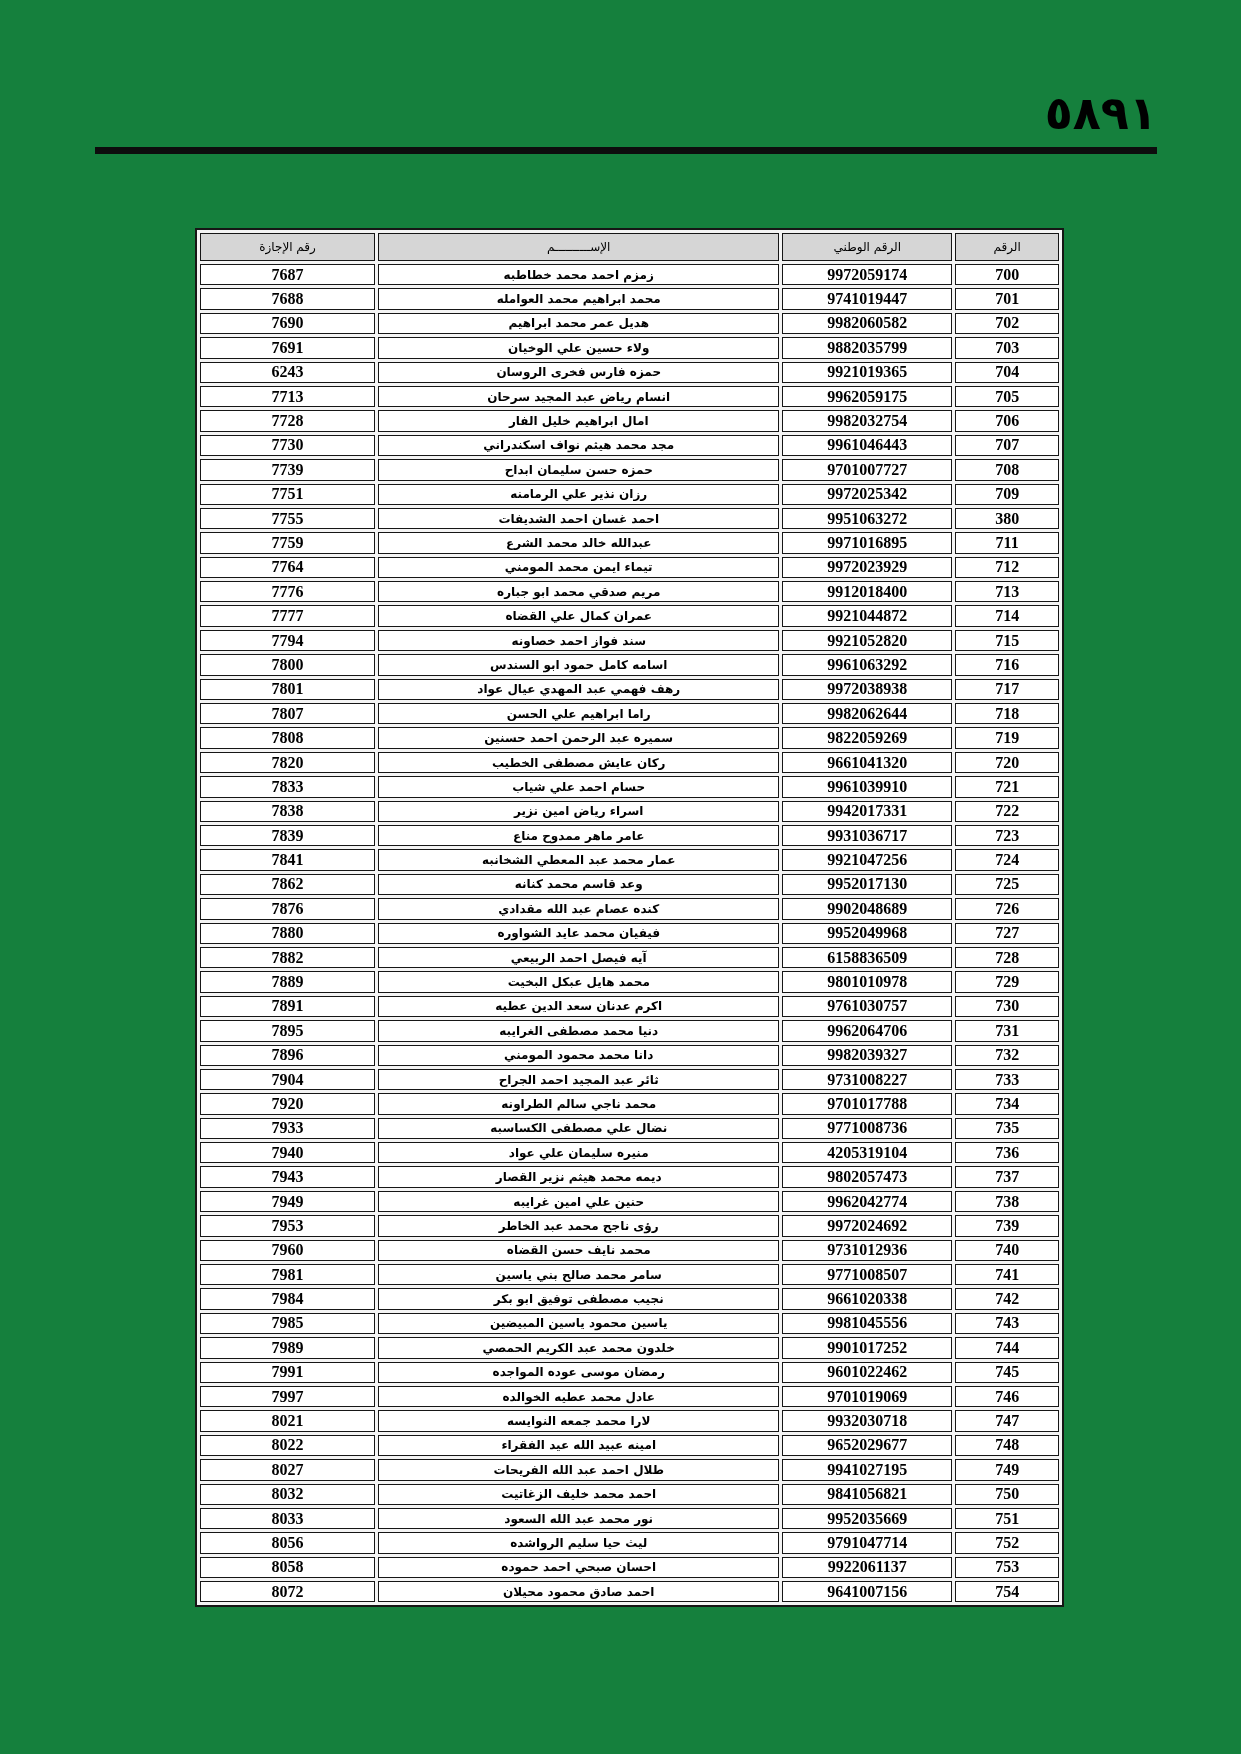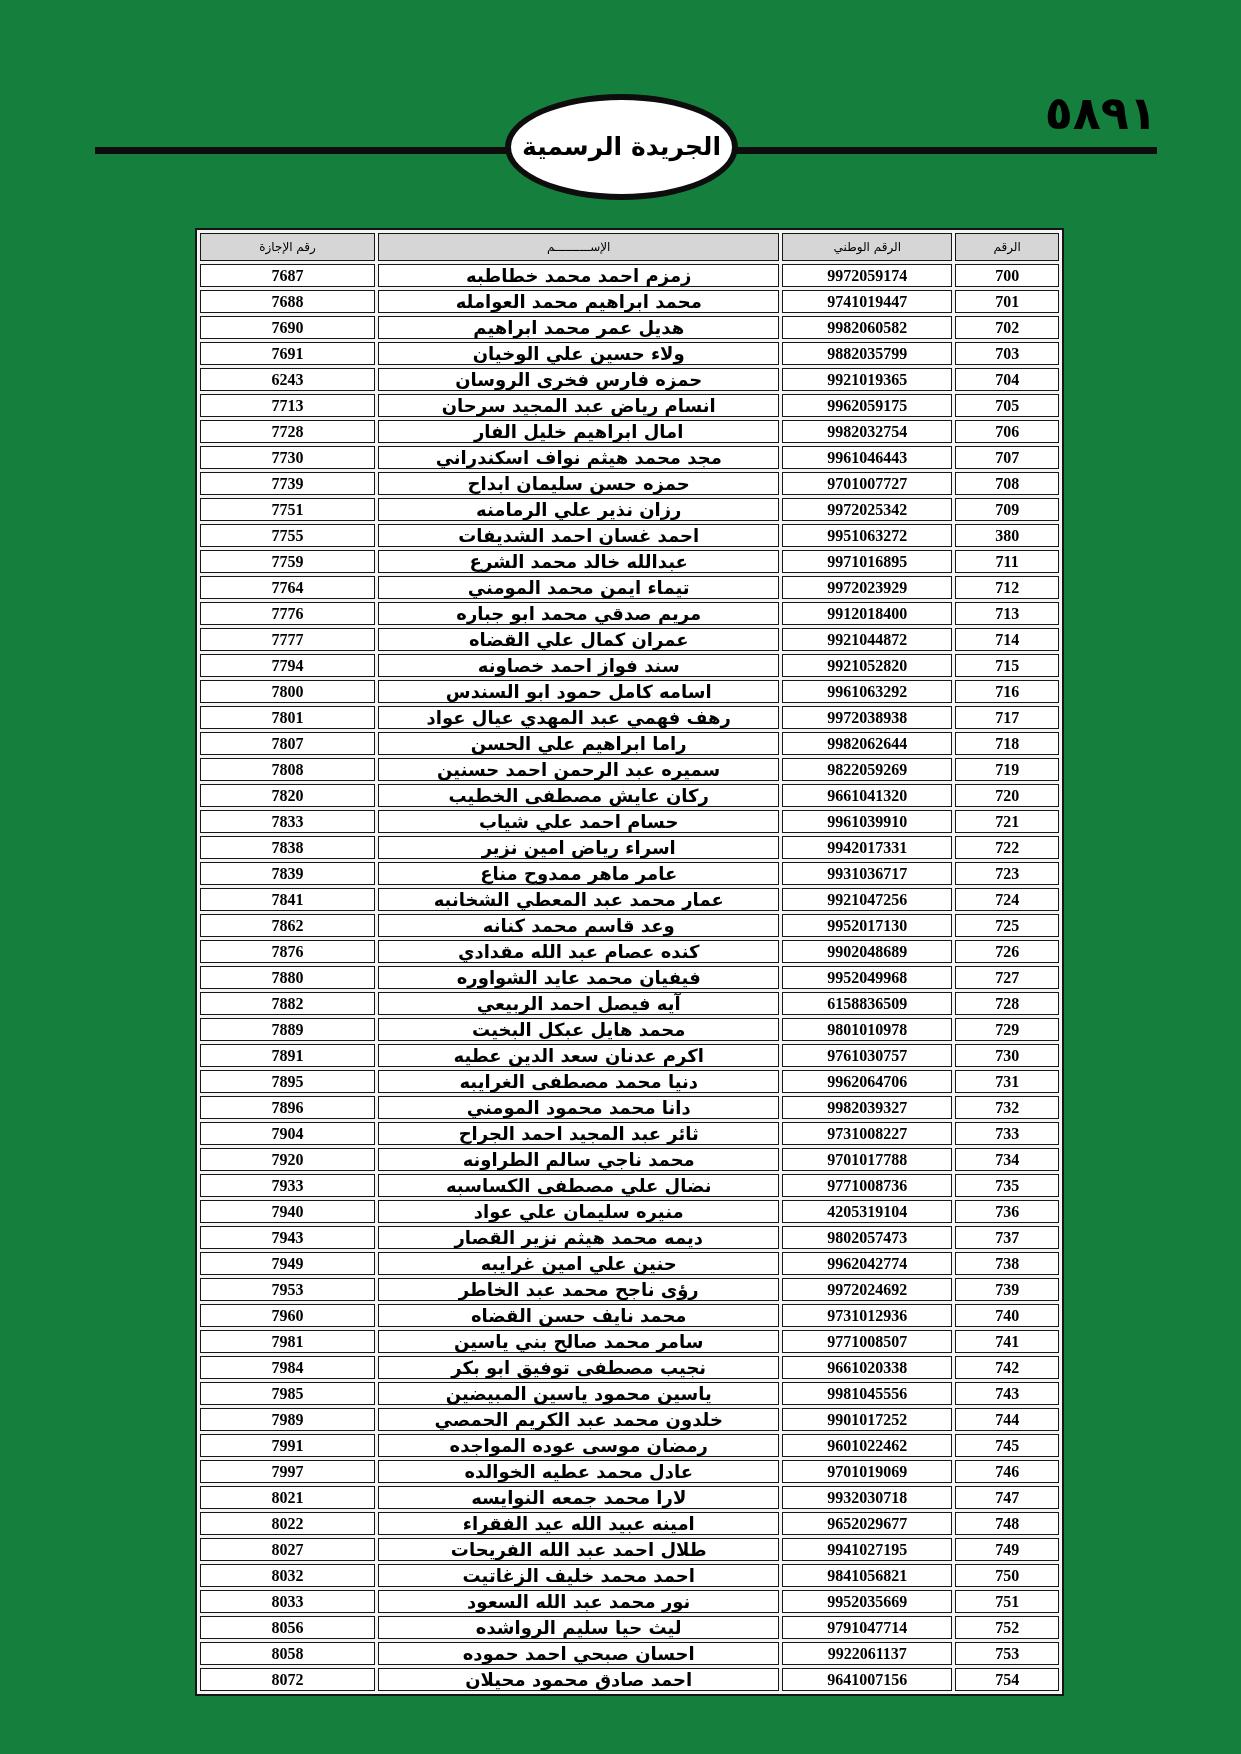--- a/index.html
+++ b/index.html
@@ -77,35 +77,32 @@
 
   .num-cell {
     font-family:"Liberation Serif", serif;
     font-weight:bold;
     font-size:16px;
     direction:ltr;
   }
   .name-cell {
     font-family:"DejaVu Sans", sans-serif;
     font-weight:bold;
-    font-size:18px;
+    font-size:12px;
   }
 </style>
 </head>
 <body>
 
 <div class="page">
 
   <div class="page-number">٥٨٩١</div>
 
   <div class="header-rule"></div>
 
-  <div class="masthead-ellipse">
-    <span class="masthead-title">الجريدة الرسمية</span>
-  </div>
 
   <table class="gazette-table">
     <colgroup>
       <col class="col-index">
       <col class="col-natid">
       <col class="col-name">
       <col class="col-license">
     </colgroup>
     <thead>
       <tr>

